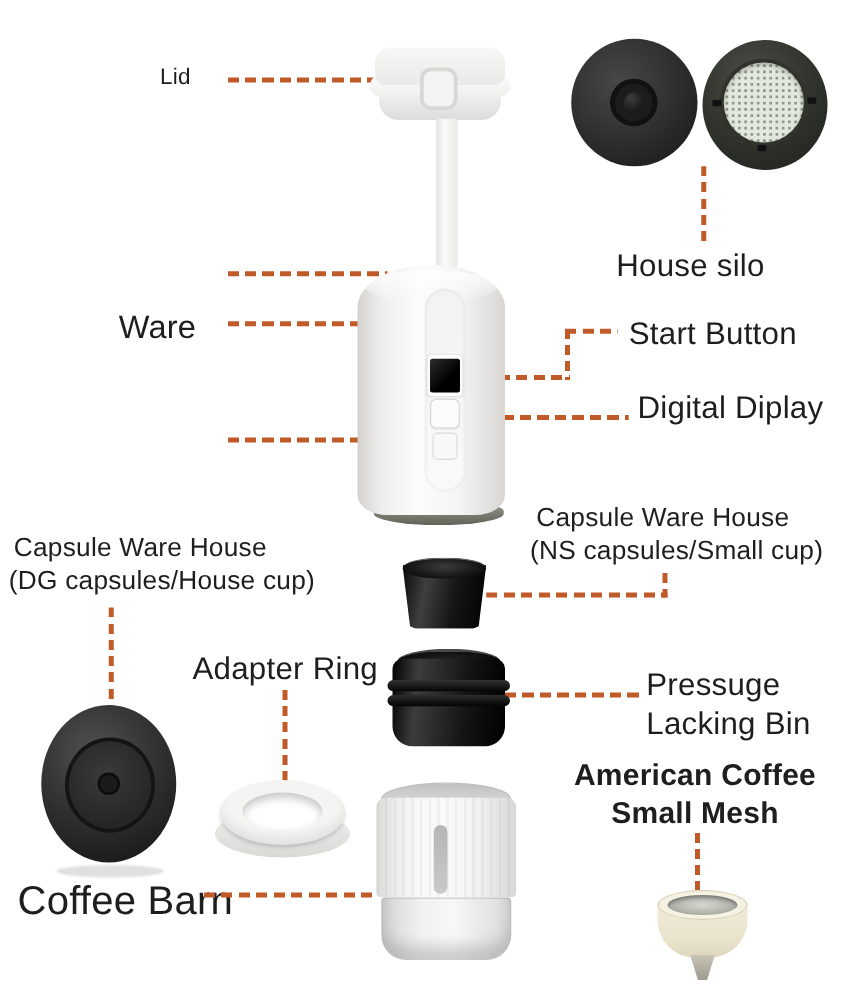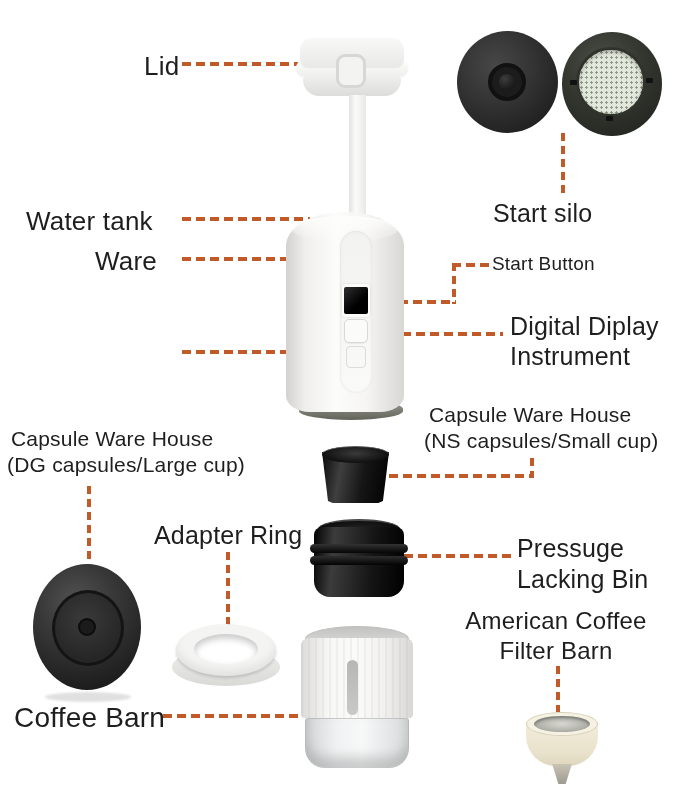--- a/index.html
+++ b/index.html
@@ -120,54 +120,52 @@
     background:radial-gradient(#d8d8d2,#a9a9a2 75%);box-shadow:inset 0 2px 3px rgba(0,0,0,.3);}
   .fm-spout{position:absolute;left:549px;top:764px;width:26px;height:20px;
     clip-path:polygon(12% 0,88% 0,64% 100%,36% 100%);
     background:linear-gradient(180deg,#c9c4b4,#9d9a90);}
 </style>
 </head>
 <body>
 
 <div id="stage">
 
-  <div class="lbl" style="left:144px;top:51px;font-size:26px;text-align:right;">Lid</div>
-  <div class="lbl" style="left:26px;top:206px;font-size:26px;">Water tank</div>
+  <div class="lbl" style="left:128px;top:51px;font-size:18px;text-align:right;">Lid</div>
   <div class="lbl" style="left:95px;top:246px;font-size:26px;">Ware</div>
-  <div class="lbl" style="left:493px;top:199px;font-size:25px;">Start silo</div>
-  <div class="lbl" style="left:492px;top:253px;font-size:19px;">Start Button</div>
+  <div class="lbl" style="left:493px;top:199px;font-size:25px;">House silo</div>
+  <div class="lbl" style="left:503px;top:253px;font-size:25px;">Start Button</div>
 
   <div class="lbl" style="left:510px;top:311px;font-size:25px;line-height:30px;">
     <span class="ln">Digital Diplay</span>
-    <span class="ln">Instrument</span>
   </div>
 
   <div class="lbl" style="left:424px;top:402px;font-size:21px;line-height:26px;">
     <span class="ln" style="padding-left:5px;">Capsule Ware House</span>
     <span class="ln">(NS capsules/Small cup)</span>
   </div>
 
   <div class="lbl" style="left:7px;top:426px;font-size:21px;line-height:26px;">
     <span class="ln" style="padding-left:4px;">Capsule Ware House</span>
-    <span class="ln">(DG capsules/Large cup)</span>
+    <span class="ln">(DG capsules/House cup)</span>
   </div>
 
   <div class="lbl" style="left:154px;top:521px;font-size:25px;">Adapter Ring</div>
 
   <div class="lbl" style="left:517px;top:533px;font-size:25px;line-height:31px;">
     <span class="ln">Pressuge</span>
     <span class="ln">Lacking Bin</span>
   </div>
 
-  <div class="lbl" style="left:458px;top:606px;font-size:24px;line-height:30px;width:196px;text-align:center;">
+  <div class="lbl" style="left:458px;top:606px;font-size:24px;line-height:30px;width:196px;text-align:center;font-weight:bold;">
     <span class="ln">American Coffee</span>
-    <span class="ln">Filter Barn</span>
-  </div>
-
-  <div class="lbl" style="left:14px;top:702px;font-size:28px;">Coffee Barn</div>
+    <span class="ln">Small Mesh</span>
+  </div>
+
+  <div class="lbl" style="left:14px;top:702px;font-size:32px;">Coffee Barn</div>
 
   <div class="dh" style="left:182px;top:62px;width:122px;"></div>
   <div class="dh" style="left:182px;top:217px;width:128px;"></div>
   <div class="dh" style="left:182px;top:257px;width:131px;"></div>
   <div class="dh" style="left:182px;top:350px;width:160px;"></div>
   <div class="dh" style="left:452px;top:263px;width:42px;"></div>
   <div class="dv" style="left:452px;top:263px;height:41px;"></div>
   <div class="dh" style="left:357px;top:300px;width:99px;"></div>
   <div class="dh" style="left:360px;top:332px;width:143px;"></div>
   <div class="dv" style="left:561px;top:133px;height:62px;"></div>

